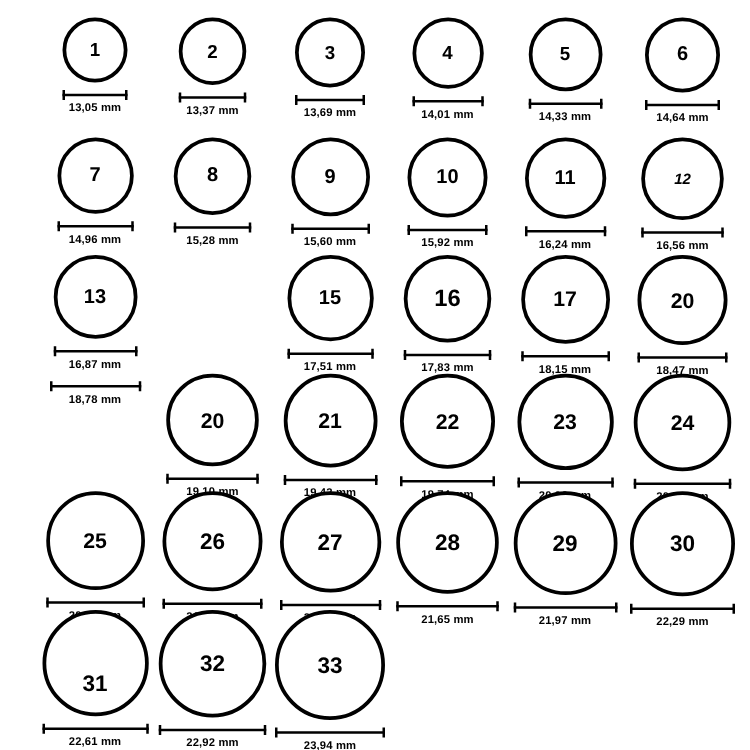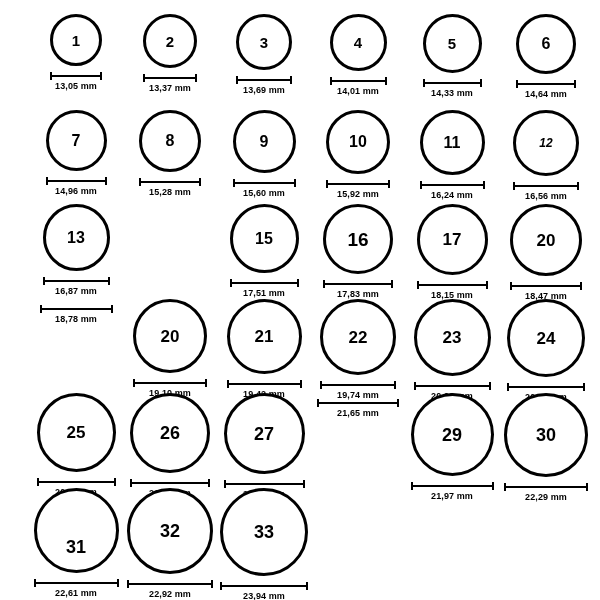--- a/index.html
+++ b/index.html
@@ -353,20 +353,23 @@
         <span class="ring-size" style="font-size: 18px;">27</span>
       </div>
       <div class="measure" style="width: 81px;">
         <div class="bar"></div>
         <div class="cap left"></div>
         <div class="cap right"></div>
       </div>
       <div class="ring-diameter">21,33 mm</div>
     </div>
     <div class="ring-cell" style="left: 316px; top: 393px; width: 84px;">
+      <div class="ring-circle" style="width: 82px; height: 82px;">
+        <span class="ring-size" style="font-size: 18px;">28</span>
+      </div>
       <div class="measure" style="width: 82px;">
         <div class="bar"></div>
         <div class="cap left"></div>
         <div class="cap right"></div>
       </div>
       <div class="ring-diameter">21,65 mm</div>
     </div>
     <div class="ring-cell" style="left: 410px; top: 393px; width: 84px;">
       <div class="ring-circle" style="width: 83px; height: 83px; justify-content: center;">
         <span class="ring-size" style="font-size: 18px;">29</span>

